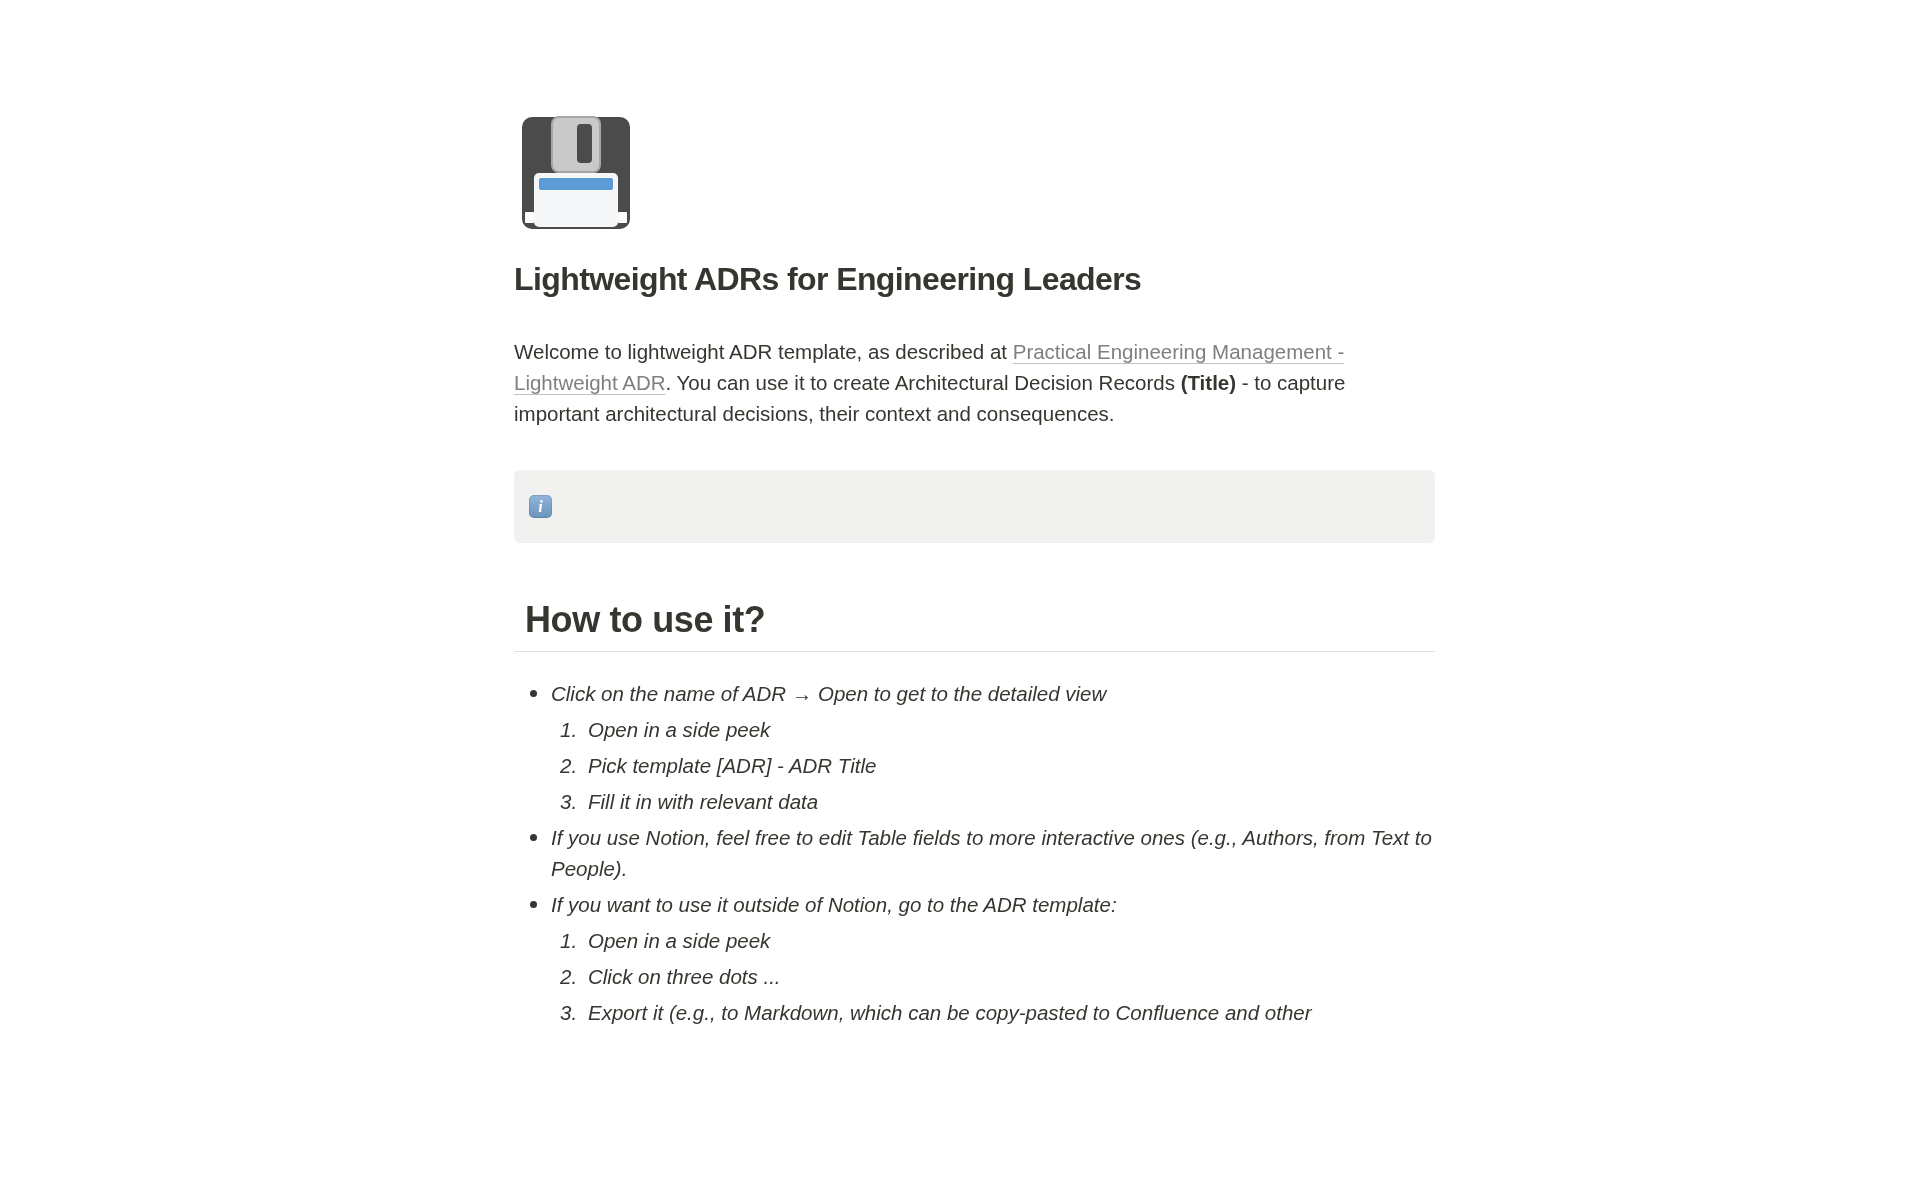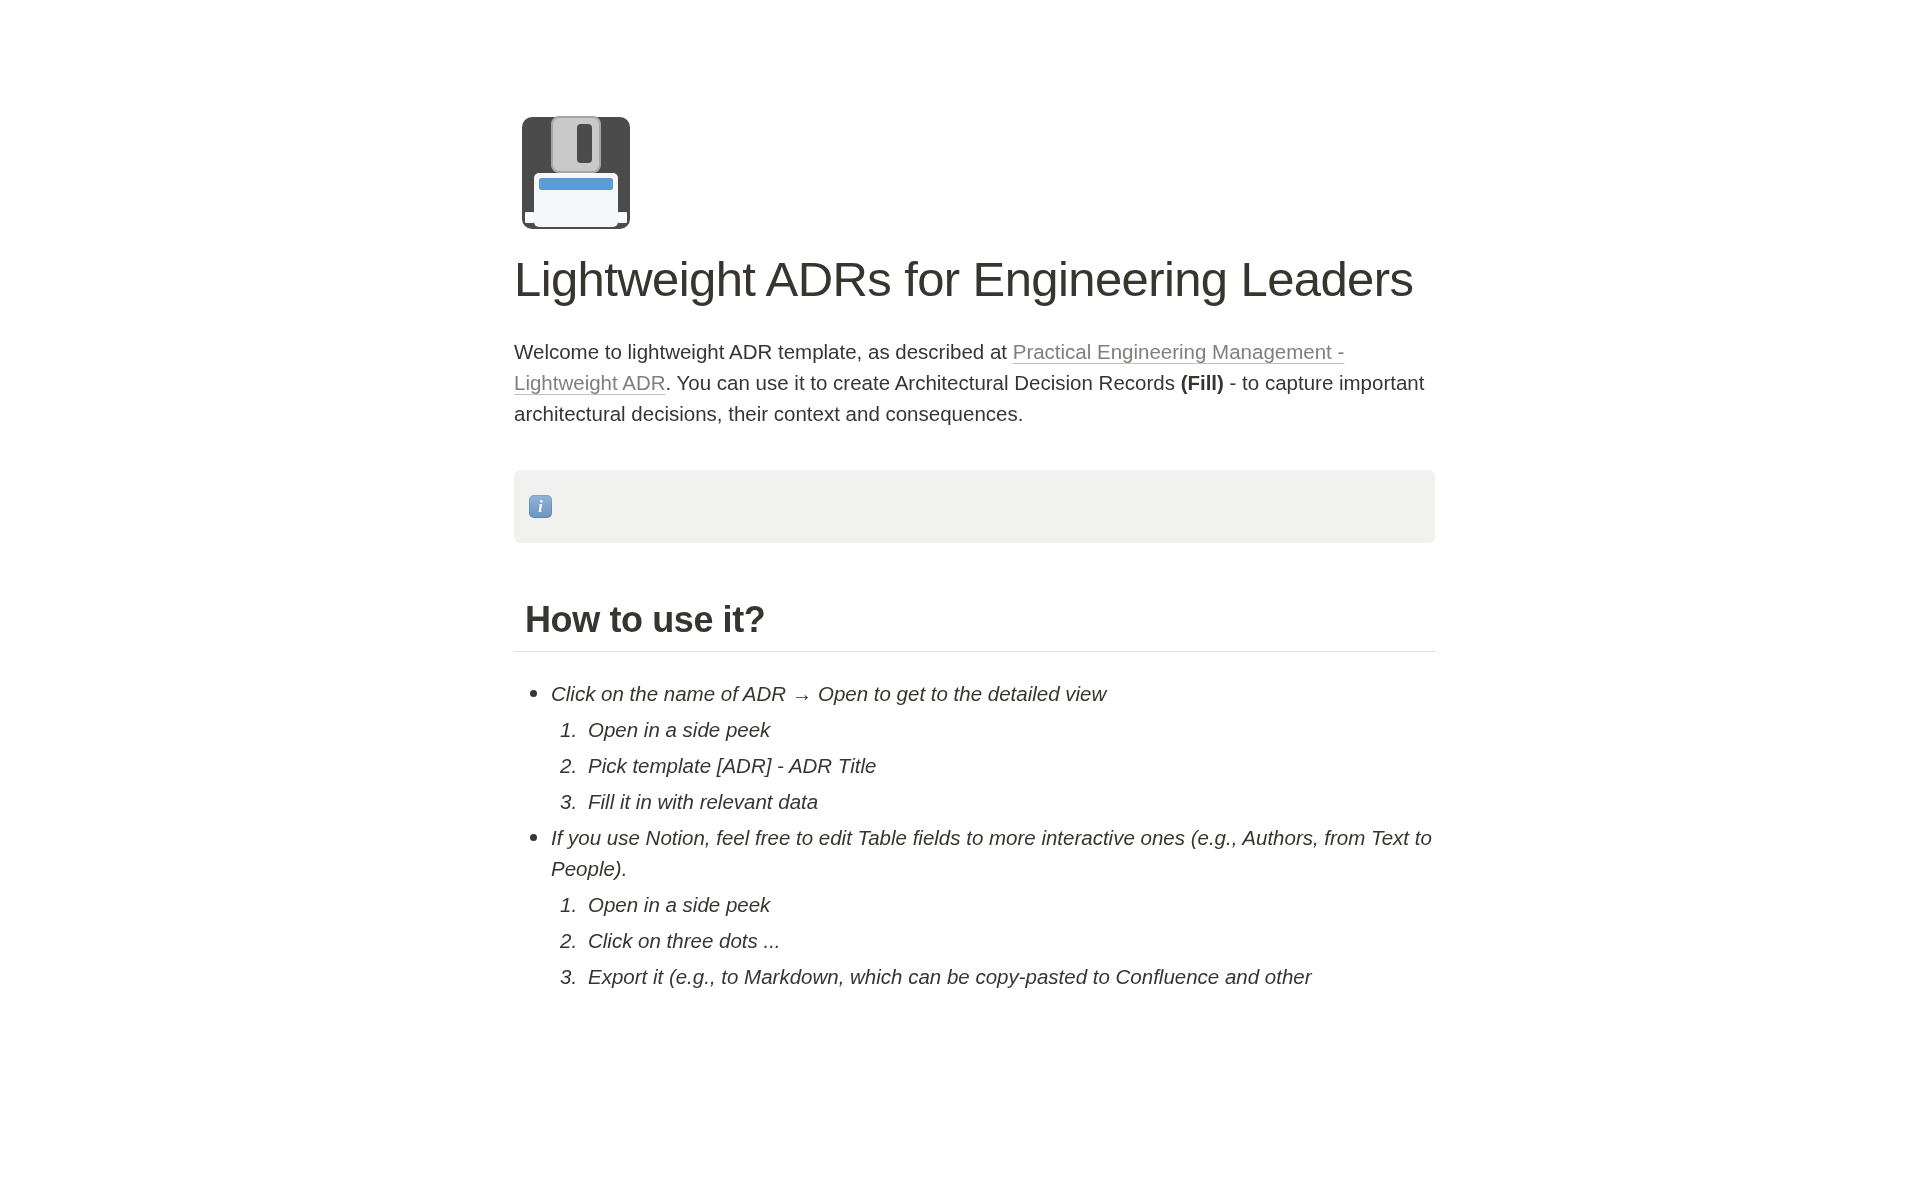--- a/index.html
+++ b/index.html
@@ -9,21 +9,21 @@
     background: #ffffff; color: #37352f;
     font-family: "Liberation Sans", "DejaVu Sans", sans-serif;
   }
   .content { margin-left: 514px; width: 921px; padding-top: 113px; }
 
   .page-icon { width: 120px; height: 120px; margin-left: 2px; cursor: pointer; }
   .page-icon svg { display: block; width: 120px; height: 120px; }
 
   h1.title {
     margin: 16px 0 0 0;
-    font-size: 49px; line-height: 60px; font-weight: 400;
+    font-size: 32px; line-height: 60px; font-weight: 700;
     letter-spacing: -0.6px; color: #37352f;
   }
 
   p.intro { margin: 27px 0 0 0; font-size: 20.5px; line-height: 31px; }
   .glink {
     color: #807f7b; cursor: pointer;
     text-decoration: underline;
     text-decoration-color: #c3c2be;
     text-decoration-thickness: 1px;
     text-underline-offset: 4px;
@@ -86,21 +86,21 @@
         <rect x="18" y="60" width="84" height="54" rx="5" fill="#f6f7f8"></rect>
         <rect x="23" y="65" width="74" height="12" rx="2" fill="#5b9cd6"></rect>
         <rect x="9" y="99" width="9" height="11" rx="1" fill="#fdfdfd"></rect>
         <rect x="102" y="99" width="9" height="11" rx="1" fill="#fdfdfd"></rect>
       </svg>
     </span>
   </div>
 
   <h1 class="title">Lightweight ADRs for Engineering Leaders</h1>
 
-  <p class="intro"><span>Welcome to lightweight ADR template, as described at </span><a class="glink">Practical Engineering Management - Lightweight ADR</a><span>. You can use it to create Architectural Decision Records </span><b>(Fill)</b><span> - to capture important architectural decisions, their context and consequences.</span></p>
+  <p class="intro"><span>Welcome to lightweight ADR template, as described at </span><a class="glink">Practical Engineering Management - Lightweight ADR</a><span>. You can use it to create Architectural Decision Records </span><b>(Title)</b><span> - to capture important architectural decisions, their context and consequences.</span></p>
 
   <div class="callout">
     <span class="info-badge">i</span>
   </div>
 
   <h2 class="section">How to use it?</h2>
   <hr class="divider">
 
   <div class="list">
 
@@ -124,20 +124,26 @@
       <span class="row-text">Fill it in with relevant data</span>
     </div>
 
     <div class="row">
       <span class="b-marker">
           <span class="b-dot"></span>
         </span>
       <span class="row-text">If you use Notion, feel free to edit Table fields to more interactive ones (e.g., Authors, from Text to People).</span>
     </div>
 
+    <div class="row">
+      <span class="b-marker">
+          <span class="b-dot"></span>
+        </span>
+      <span class="row-text">If you want to use it outside of Notion, go to the ADR template:</span>
+    </div>
     <div class="row nested">
       <span class="n-marker">1.</span>
       <span class="row-text">Open in a side peek</span>
     </div>
     <div class="row nested">
       <span class="n-marker">2.</span>
       <span class="row-text">Click on three dots ...</span>
     </div>
     <div class="row nested">
       <span class="n-marker">3.</span>

